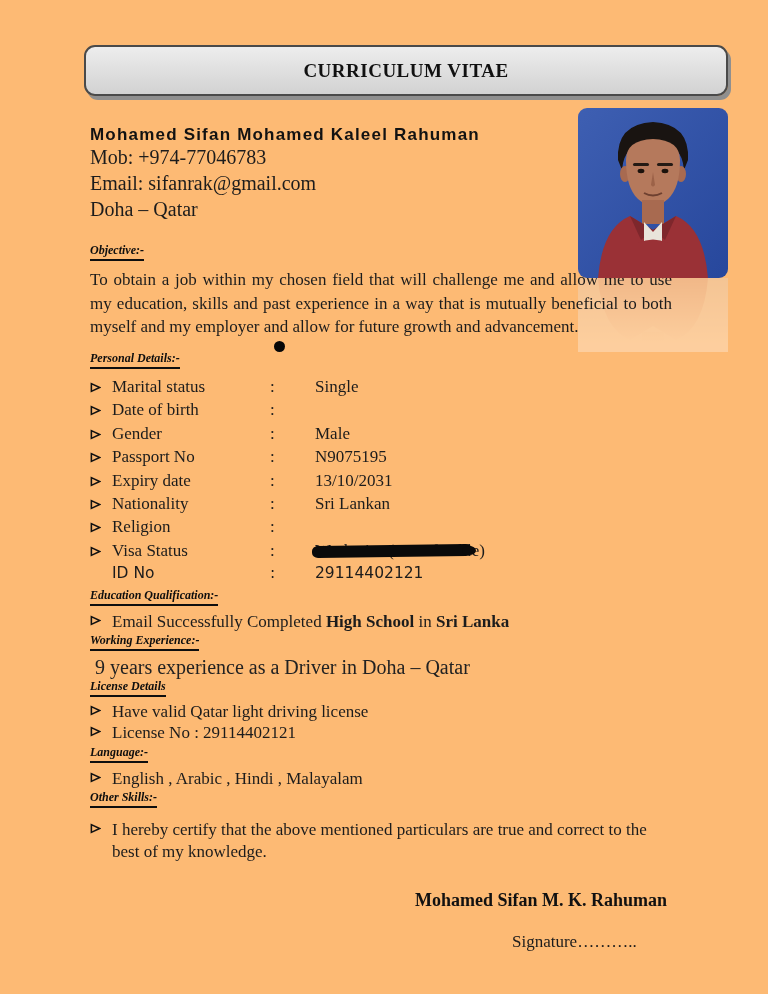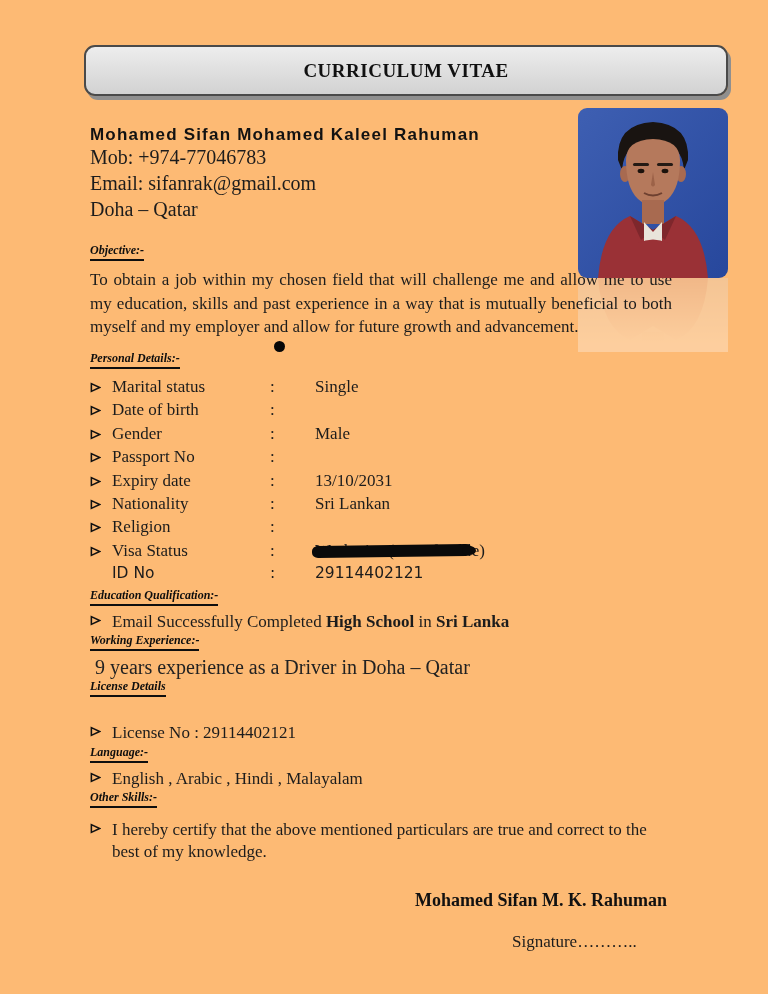--- a/index.html
+++ b/index.html
@@ -192,20 +192,21 @@
       <span class="pvalue">Male</span>
     </div>
     <div class="prow">
       <span class="arr">
           <svg width="11" height="11" viewBox="0 0 12 12">
             <path d="M1.5 1.8 L10.5 6 L1.5 10.2 Z" fill="none" stroke="#111" stroke-width="1.7"></path>
           </svg>
         </span>
       <span class="plabel">Passport No</span>
       <span class="pcolon">:</span>
+      <span class="pvalue">N9075195</span>
     </div>
     <div class="prow">
       <span class="arr">
           <svg width="11" height="11" viewBox="0 0 12 12">
             <path d="M1.5 1.8 L10.5 6 L1.5 10.2 Z" fill="none" stroke="#111" stroke-width="1.7"></path>
           </svg>
         </span>
       <span class="plabel">Expiry date</span>
       <span class="pcolon">:</span>
       <span class="pvalue">13/10/2031</span>
@@ -261,20 +262,28 @@
           <path d="M1.5 1.8 L10.5 6 L1.5 10.2 Z" fill="none" stroke="#111" stroke-width="1.7"></path>
         </svg>
       </span>
     <span><span>Email Successfully Completed </span><b>High School</b><span> in </span><b>Sri Lanka</b></span>
   </div>
 
   <div class="sect-head" style="left:90px; top:633px;">Working Experience:-</div>
   <div class="plain-line" style="top:656px;">9 years experience as a Driver in Doha – Qatar</div>
 
   <div class="sect-head" style="left:90px; top:679px;">License Details</div>
+  <div class="bullet-line" style="top:701px;">
+    <span class="arr">
+        <svg width="11" height="11" viewBox="0 0 12 12">
+          <path d="M1.5 1.8 L10.5 6 L1.5 10.2 Z" fill="none" stroke="#111" stroke-width="1.7"></path>
+        </svg>
+      </span>
+    <span>Have valid Qatar light driving license</span>
+  </div>
   <div class="bullet-line" style="top:722px;">
     <span class="arr">
         <svg width="11" height="11" viewBox="0 0 12 12">
           <path d="M1.5 1.8 L10.5 6 L1.5 10.2 Z" fill="none" stroke="#111" stroke-width="1.7"></path>
         </svg>
       </span>
     <span>License No : 29114402121</span>
   </div>
 
   <div class="sect-head" style="left:90px; top:745px;">Language:-</div>

